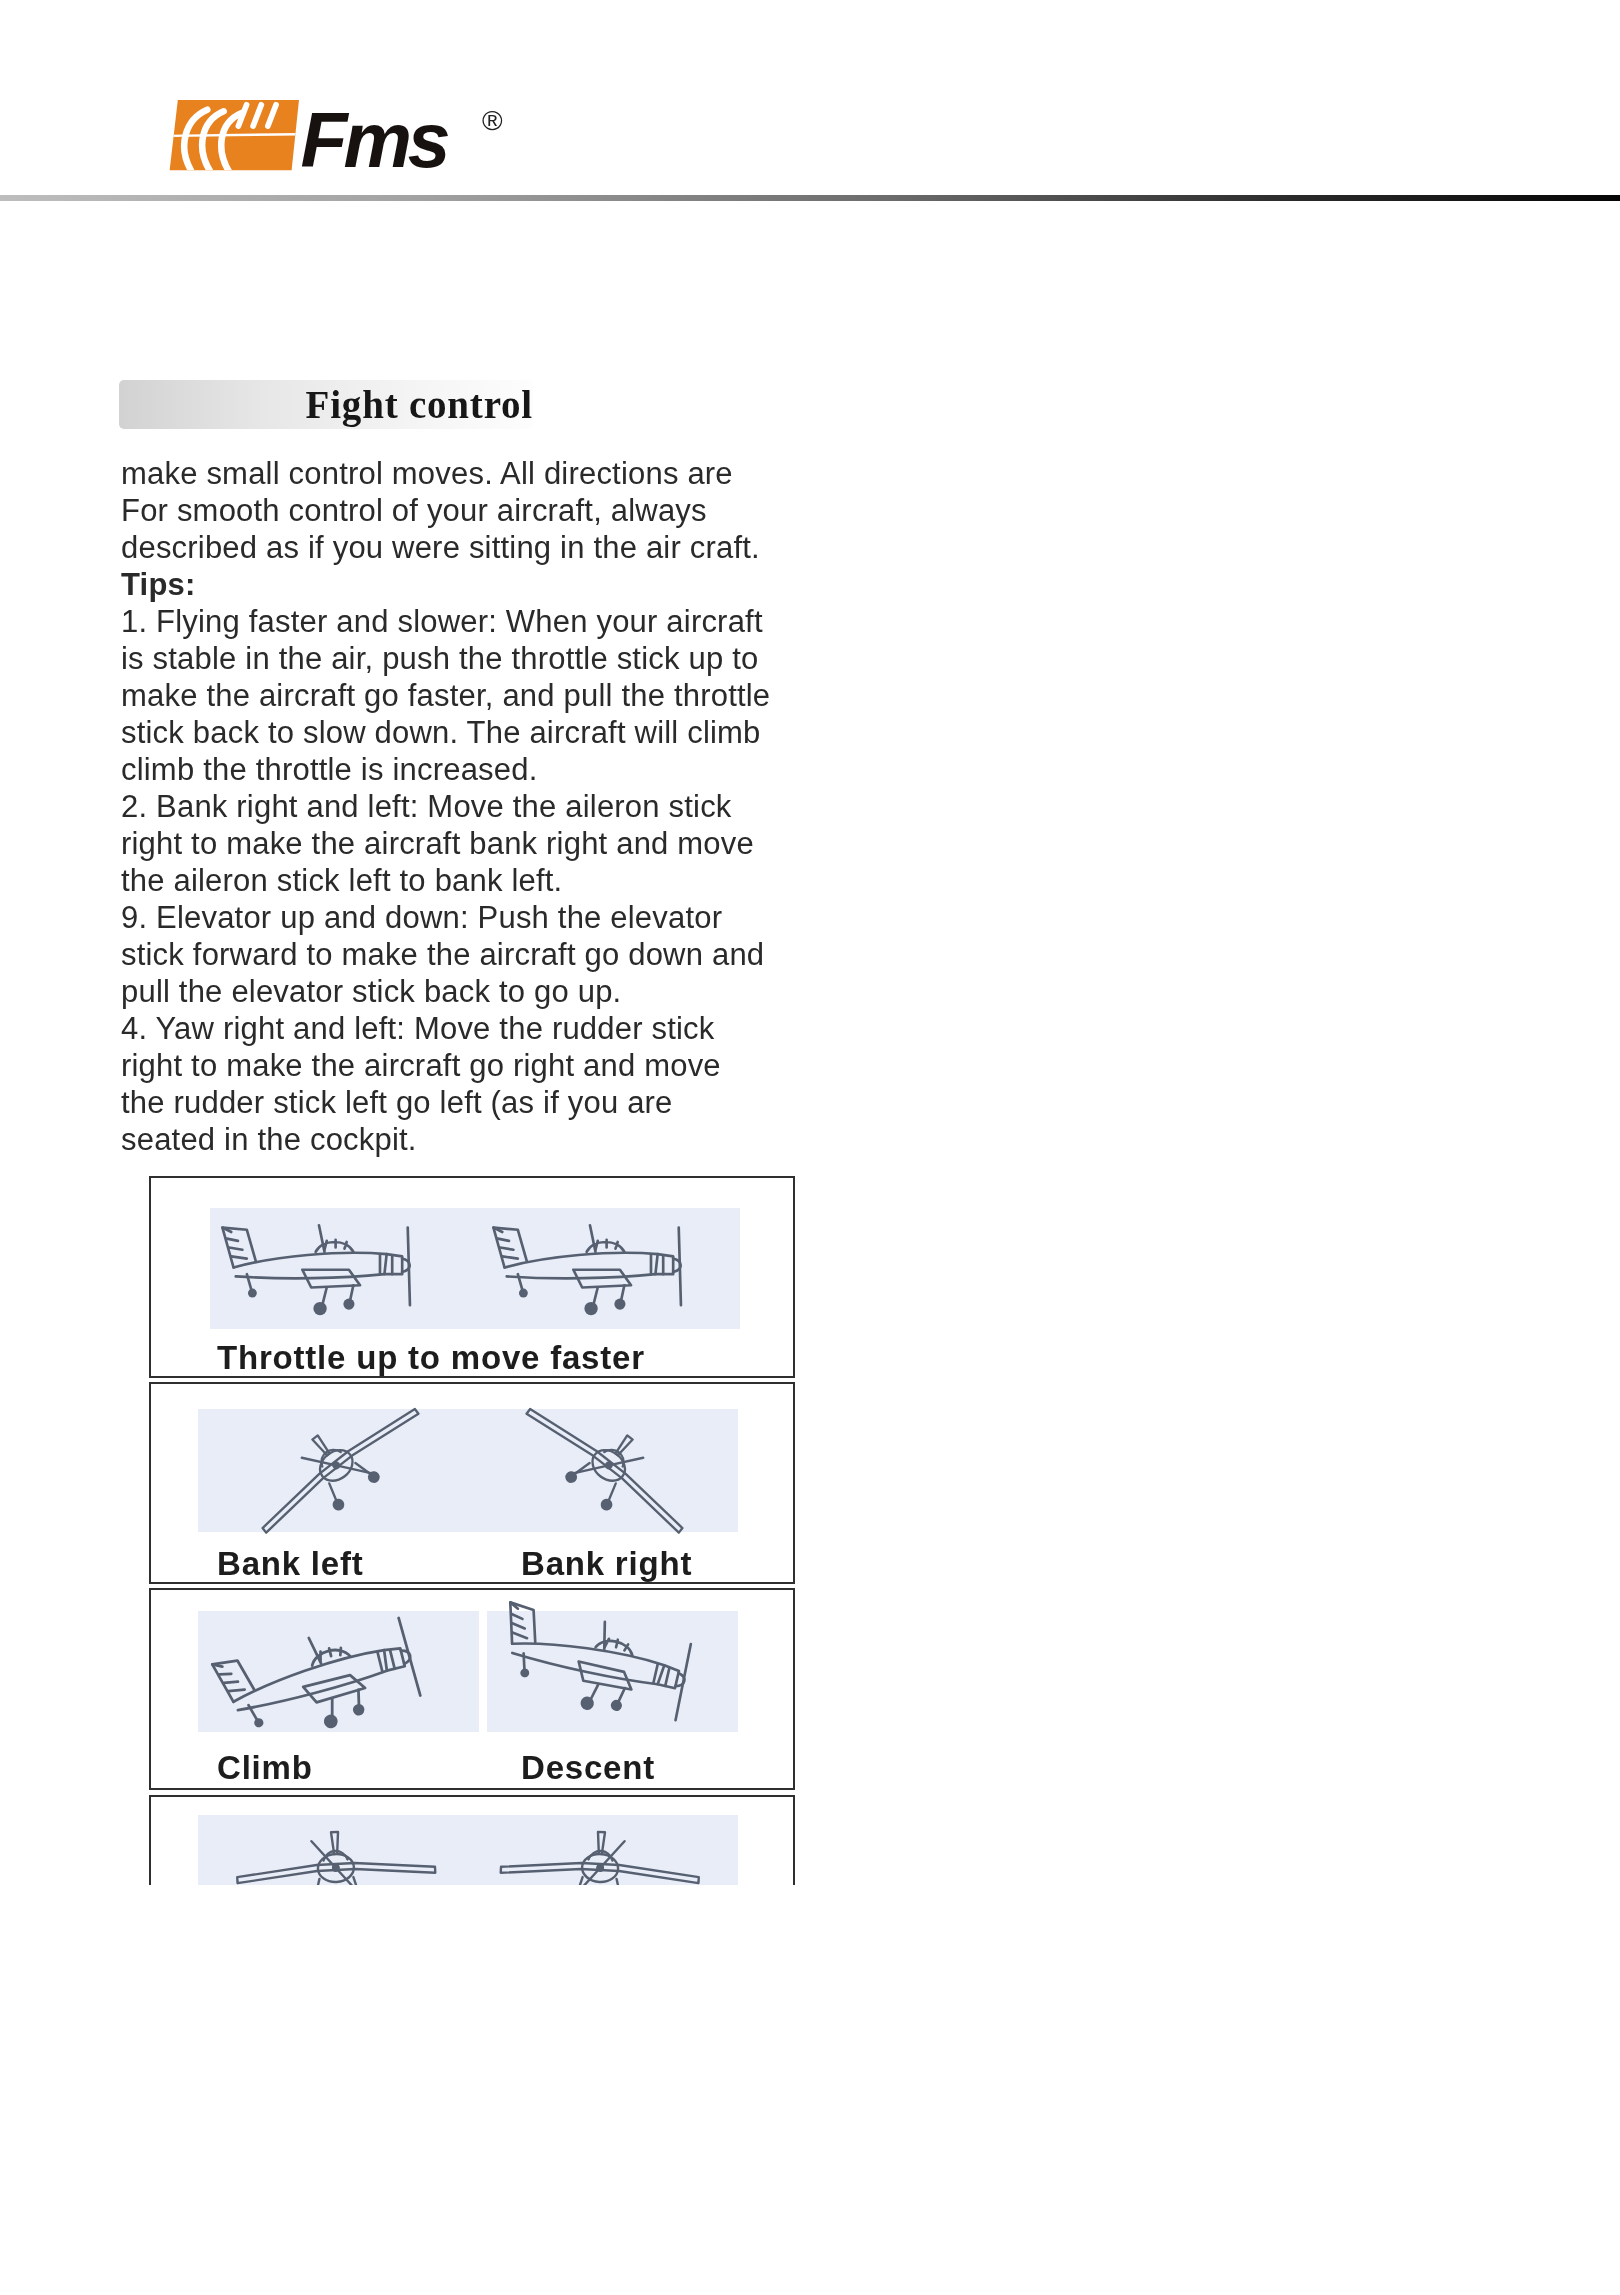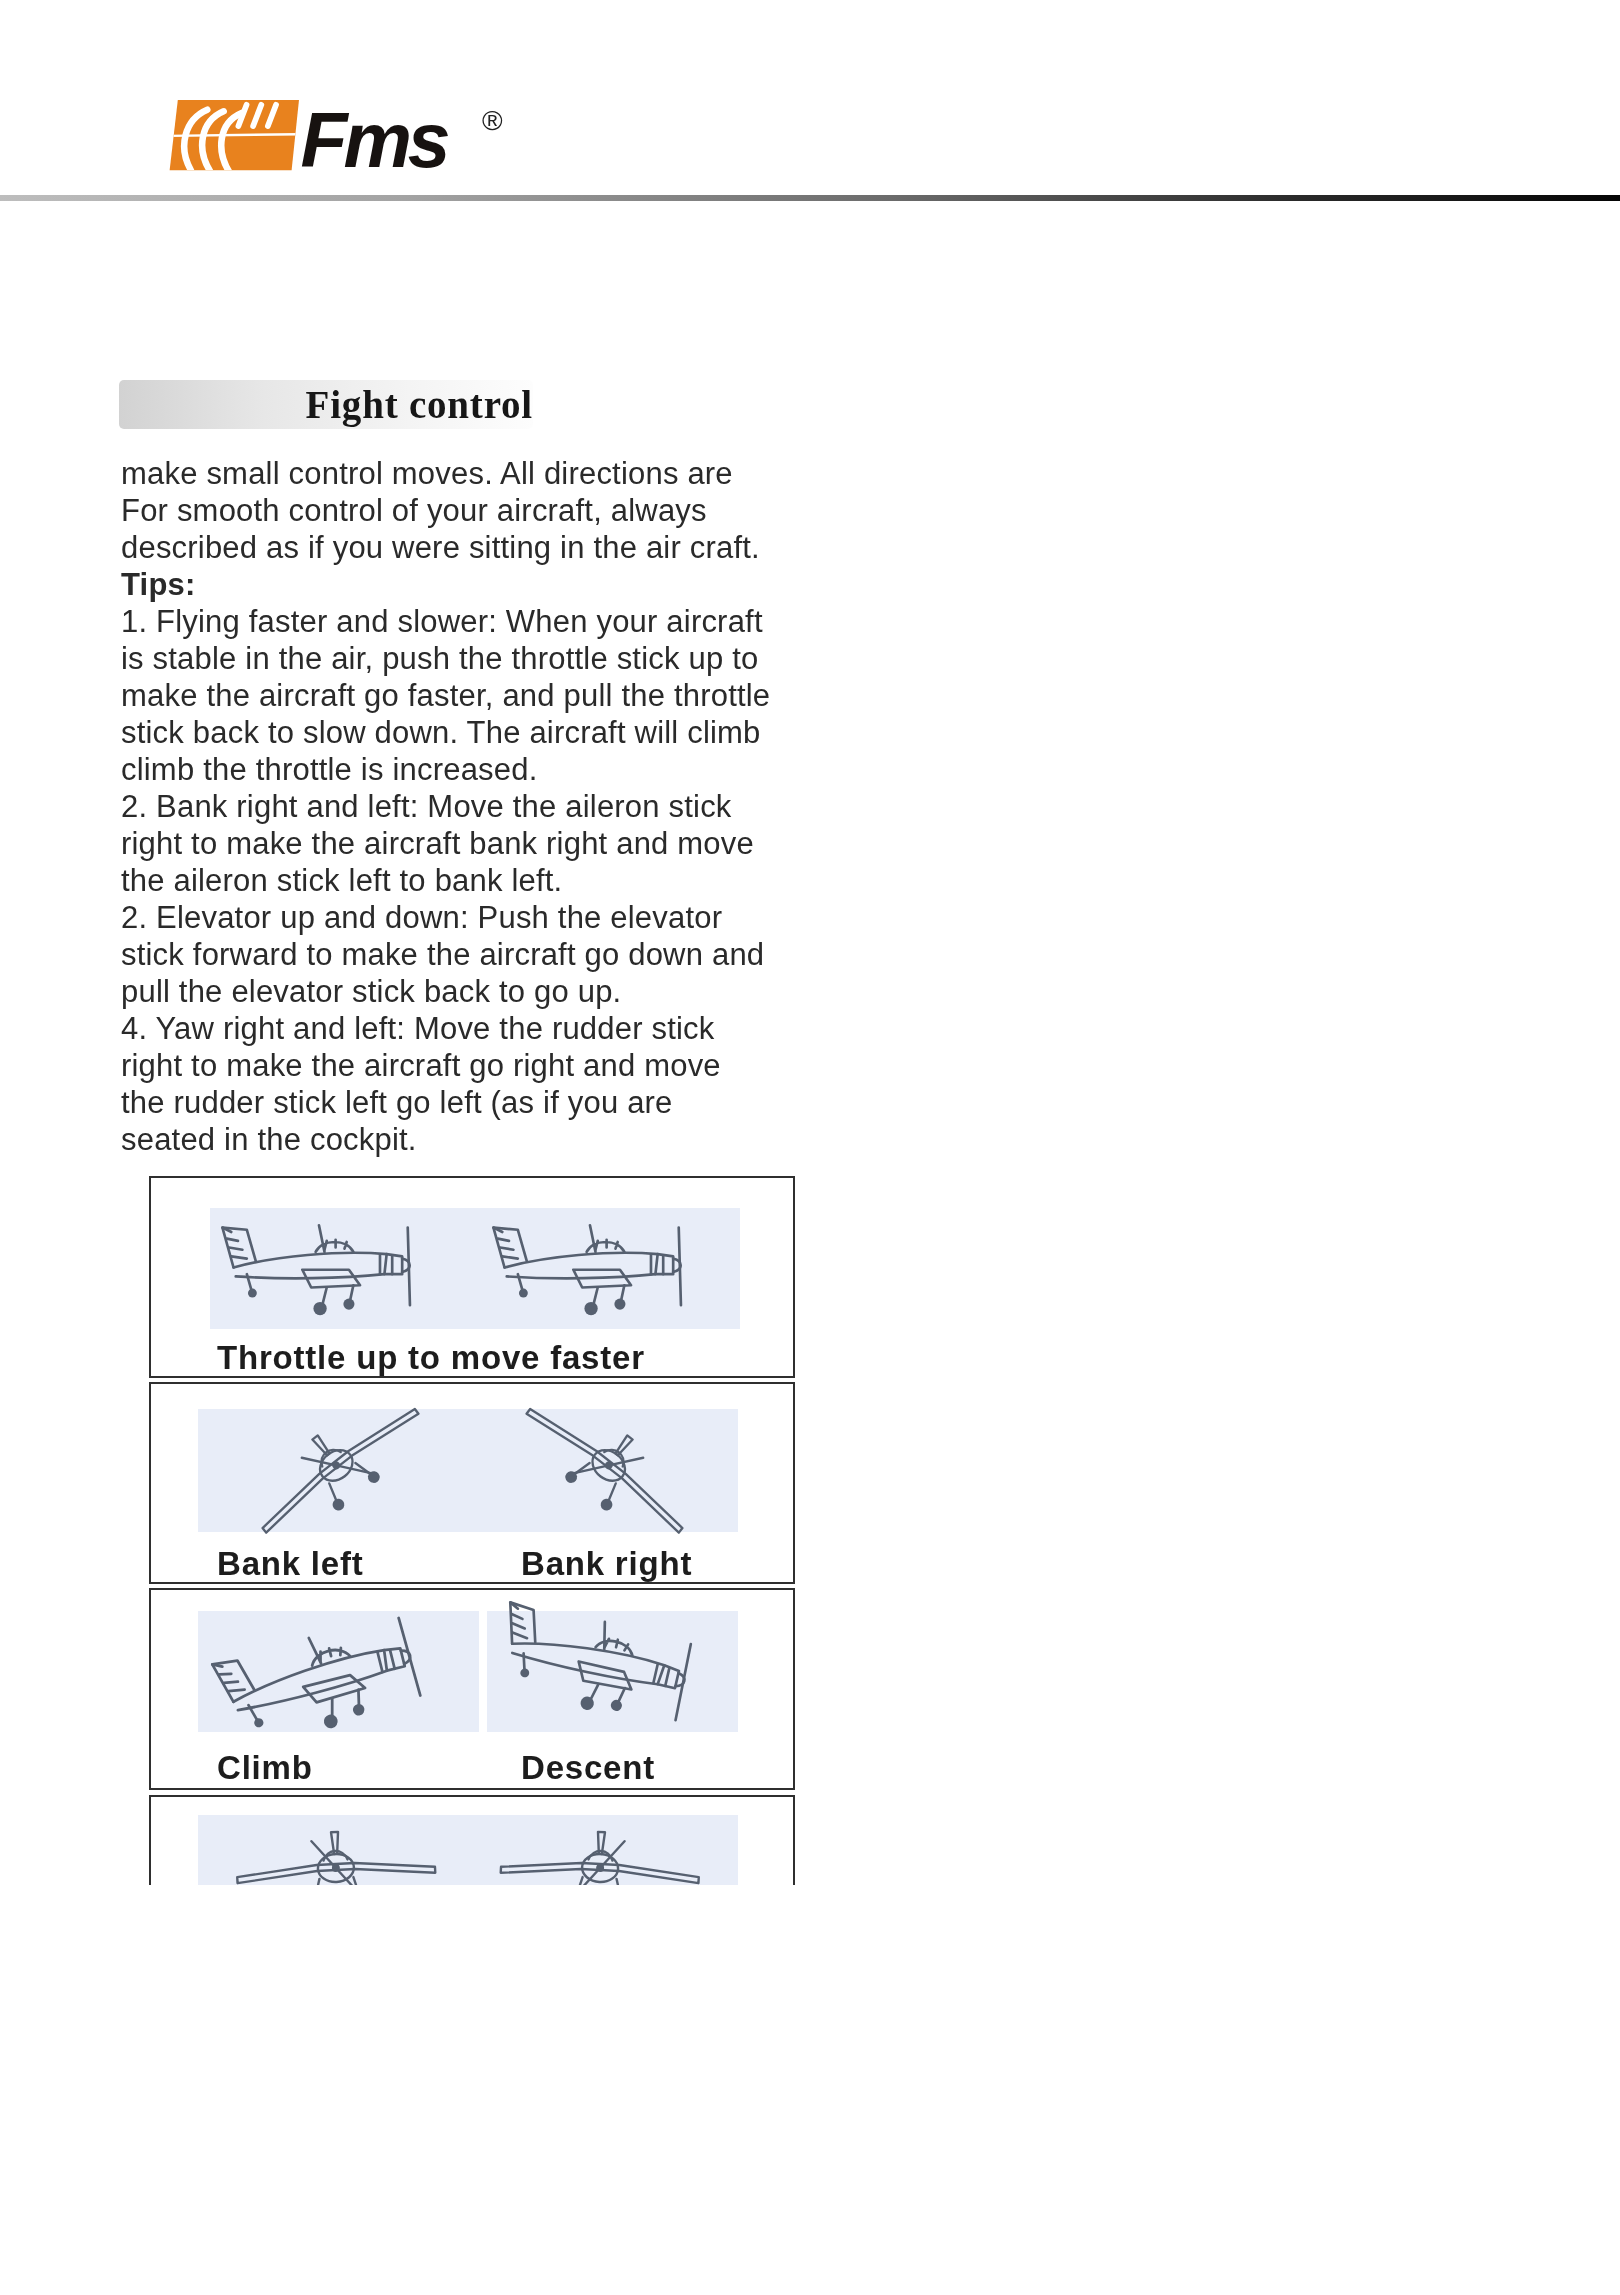--- a/index.html
+++ b/index.html
@@ -122,21 +122,21 @@
     <div class="tline">described as if you were sitting in the air craft.</div>
     <div class="tline bold">Tips:</div>
     <div class="tline">1. Flying faster and slower: When your aircraft</div>
     <div class="tline">is stable in the air, push the throttle stick up to</div>
     <div class="tline">make the aircraft go faster, and pull the throttle</div>
     <div class="tline">stick back to slow down. The aircraft will climb</div>
     <div class="tline">climb the throttle is increased.</div>
     <div class="tline">2. Bank right and left: Move the aileron stick</div>
     <div class="tline">right to make the aircraft bank right and move</div>
     <div class="tline">the aileron stick left to bank left.</div>
-    <div class="tline">2. Elevator up and down: Push the elevator</div>
+    <div class="tline">9. Elevator up and down: Push the elevator</div>
     <div class="tline">stick forward to make the aircraft go down and</div>
     <div class="tline">pull the elevator stick back to go up.</div>
     <div class="tline">4. Yaw right and left: Move the rudder stick</div>
     <div class="tline">right to make the aircraft go right and move</div>
     <div class="tline">the rudder stick left go left (as if you are</div>
     <div class="tline">seated in the cockpit.</div>
   </div>
 
   <div class="figbox" style="top:1176px">
     <div class="panel" style="left:59px;top:29.5px;width:530px;height:121px">

